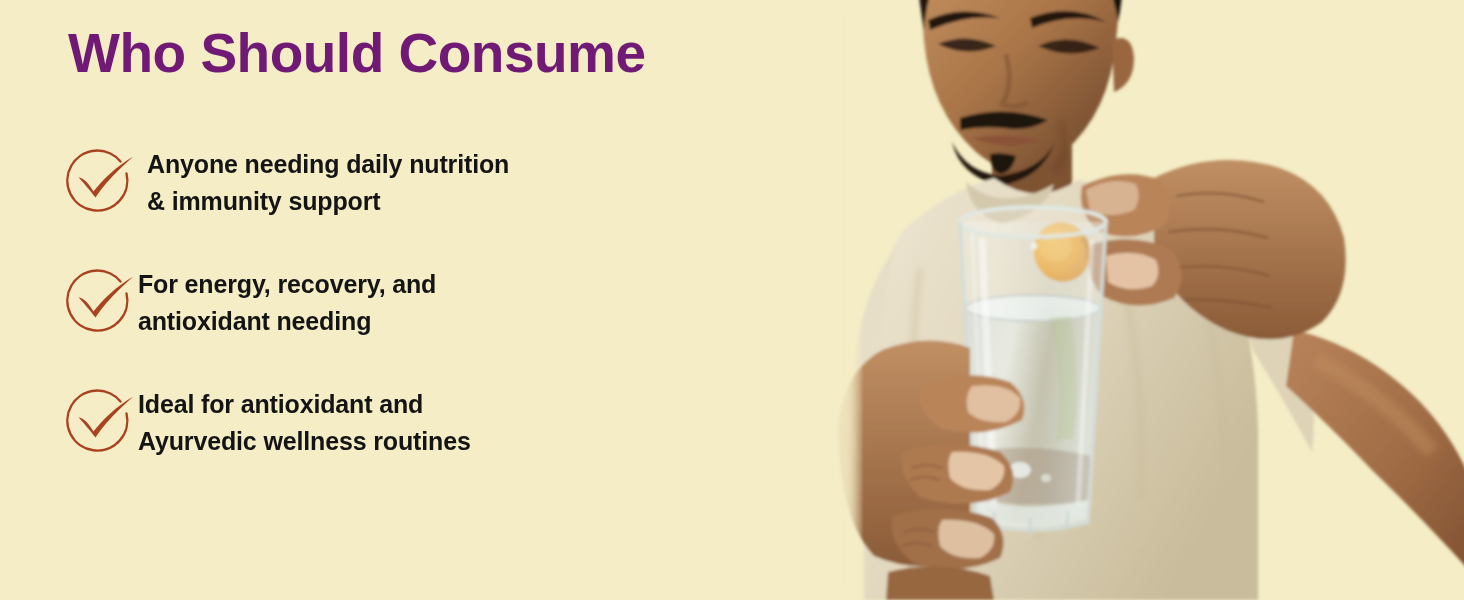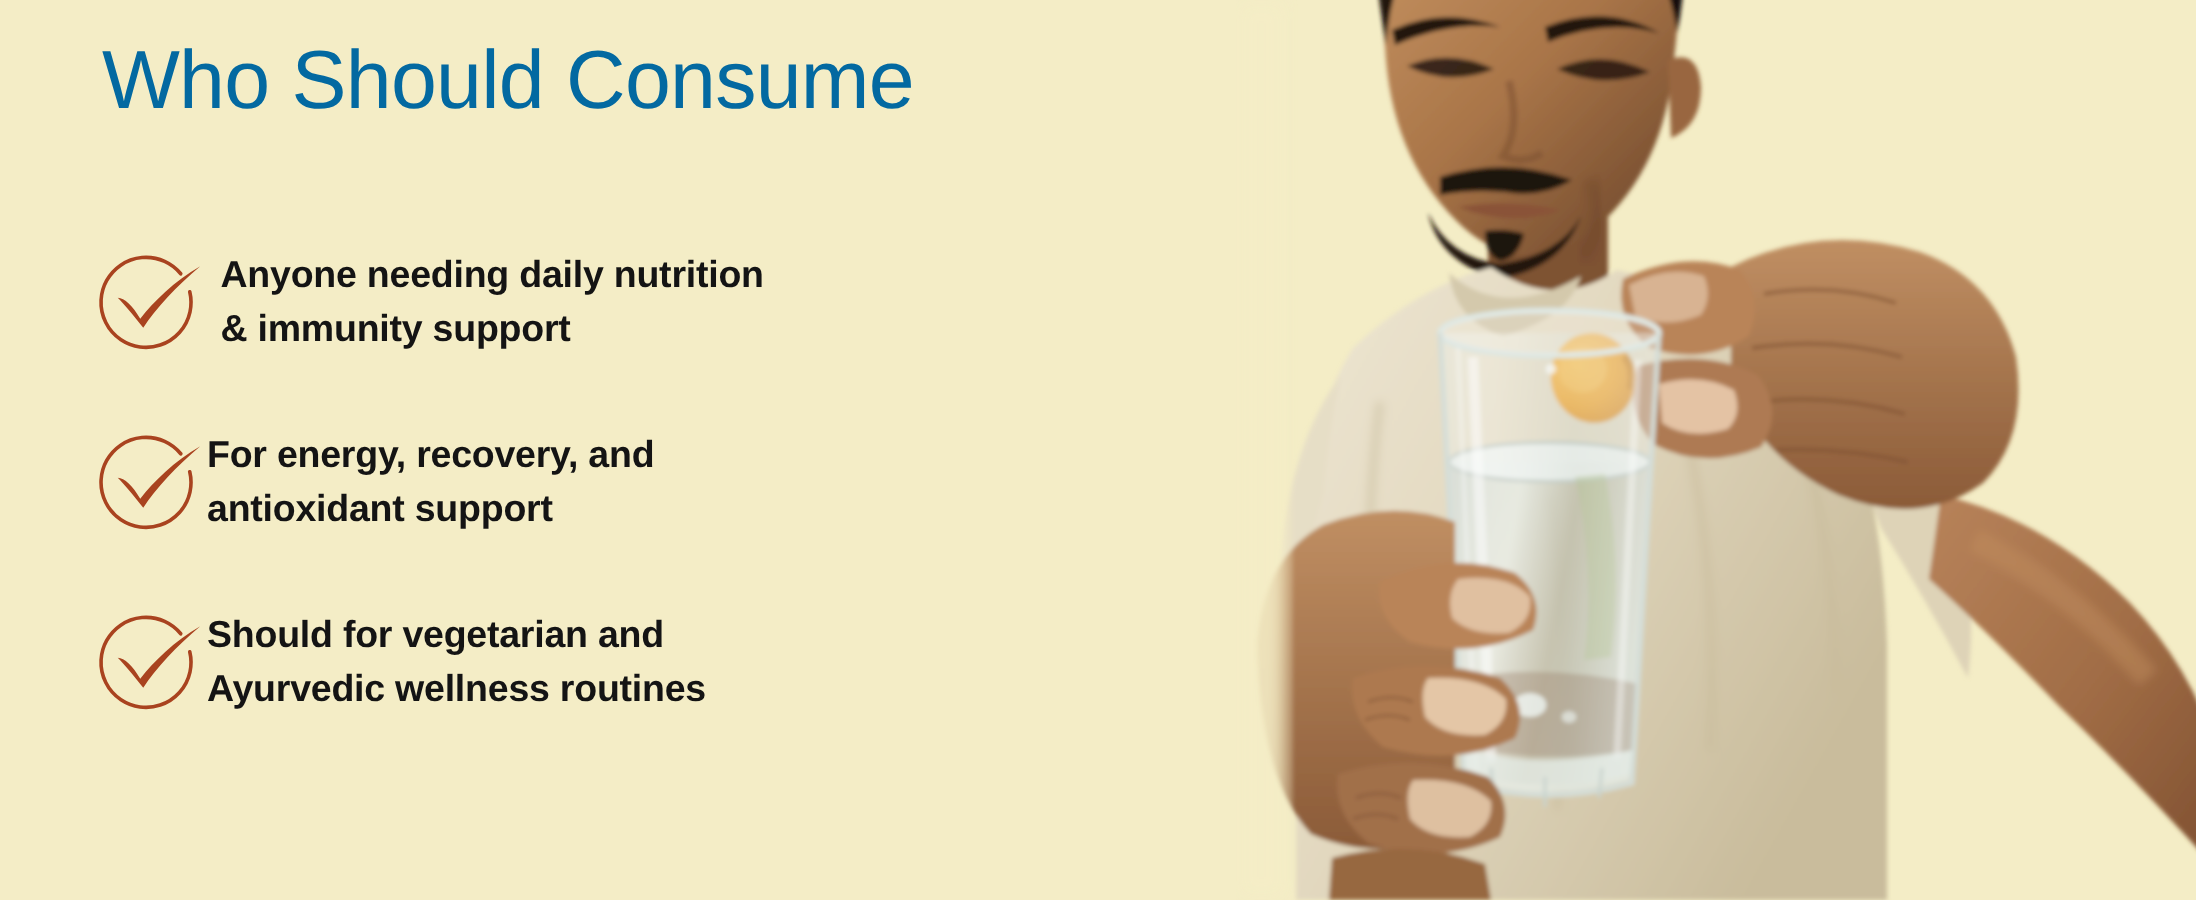--- a/index.html
+++ b/index.html
@@ -30,39 +30,39 @@
     left:0; top:0;
     width:880px; height:600px;
     z-index:5;
   }
 
   #page-title {
     position:absolute;
     left:68px;
     top:24px;
     font-size:55px;
-    font-weight:400;
+    font-weight:700;
     letter-spacing:-0.5px;
-    color:#0369a1;
+    color:#701a75;
     line-height:1.08;
     white-space:nowrap;
   }
 
   #benefit-list {
     position:absolute;
     left:62px;
     top:118px;
     width:700px;
     list-style:none;
   }
 
   .list-item {
     position:relative;
     display:flex;
-    align-items:flex-end;
+    align-items:center;
     height:120px;
   }
 
   .check-icon-wrap {
     flex:0 0 auto;
     width:76px;
     height:76px;
     margin-top:2px;
     position:relative;
   }
@@ -115,31 +115,31 @@
 
 
       <li class="list-item">
         <span class="check-icon-wrap">
           <svg viewBox="0 0 76 76">
             <path d="M58.5 20.5 A30 30 0 1 0 64.5 32.5" fill="none" stroke="#A9431F" stroke-width="2.4" stroke-linecap="round"></path>
             <path d="M16.5 36.5 C21 36.5 26.5 42 31.5 50.5 C40 39.5 54.5 25 71.5 15.5 C56 28.5 41.5 44 33.5 56.5 C27.5 49 21 41 16.5 36.5 Z" fill="#A9431F"></path>
           </svg>
         </span>
         <span class="item-text">For energy, recovery, and
-antioxidant support</span>
+antioxidant needing</span>
       </li>
 
       <li class="list-item">
         <span class="check-icon-wrap">
           <svg viewBox="0 0 76 76">
             <path d="M58.5 20.5 A30 30 0 1 0 64.5 32.5" fill="none" stroke="#A9431F" stroke-width="2.4" stroke-linecap="round"></path>
             <path d="M16.5 36.5 C21 36.5 26.5 42 31.5 50.5 C40 39.5 54.5 25 71.5 15.5 C56 28.5 41.5 44 33.5 56.5 C27.5 49 21 41 16.5 36.5 Z" fill="#A9431F"></path>
           </svg>
         </span>
-        <span class="item-text">Should for vegetarian and
+        <span class="item-text">Ideal for antioxidant and
 Ayurvedic wellness routines</span>
       </li>
 
     </ul>
   </div>
 
   <div id="photo">
     <svg viewBox="0 0 640 600" xmlns="http://www.w3.org/2000/svg">
       <defs>
         <linearGradient id="skinG" x1="0" y1="0" x2="1" y2="1">

